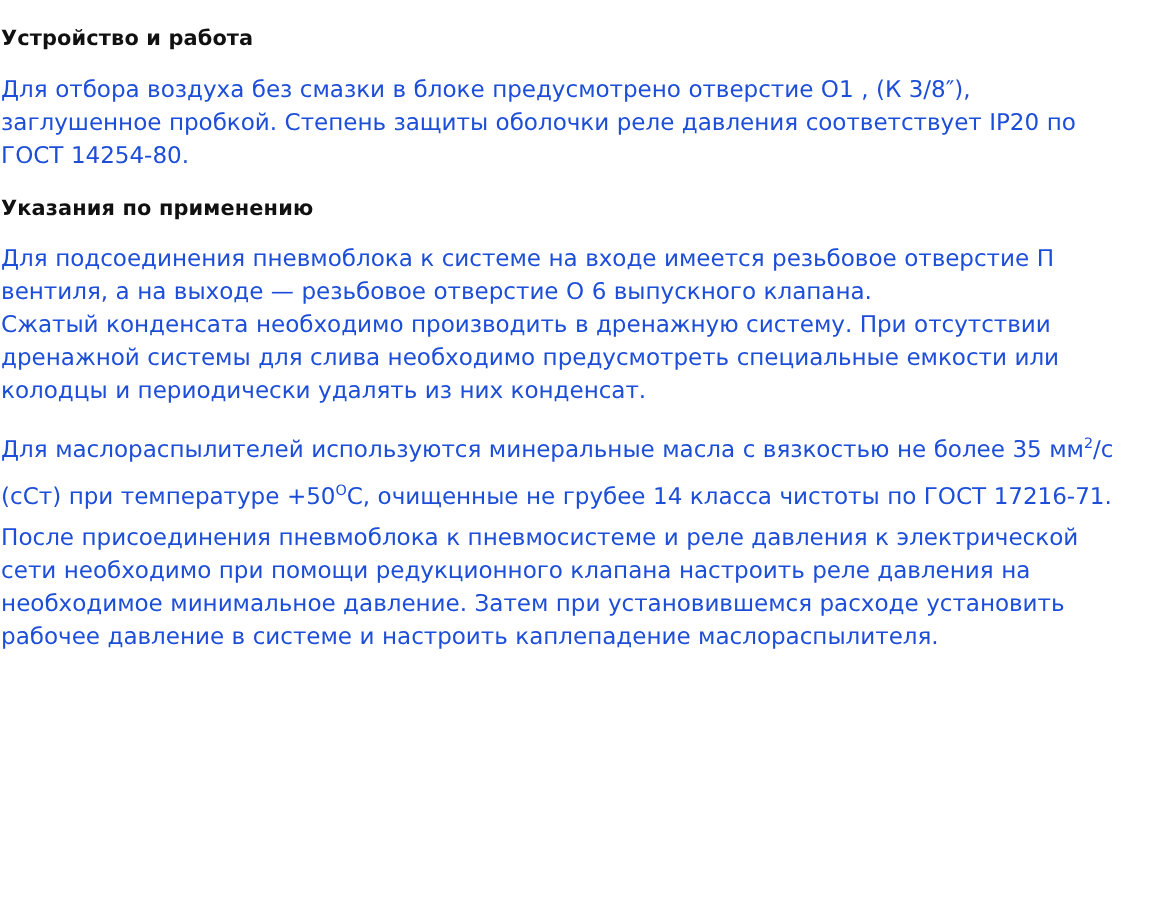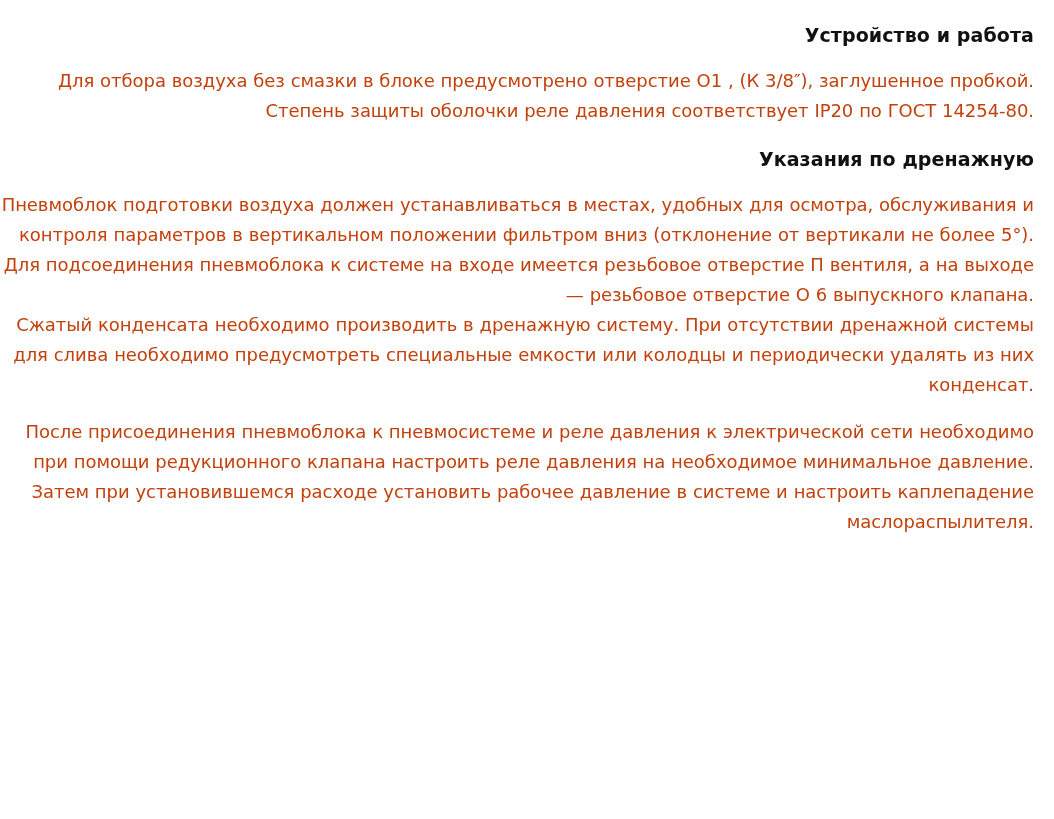--- a/index.html
+++ b/index.html
@@ -15,39 +15,38 @@
     font-family: "DejaVu Sans", "Liberation Sans", sans-serif;
     color: #1a1a1a;
     -webkit-font-smoothing: antialiased;
   }
   .page {
     box-sizing: border-box;
     width: 1054px;
     height: 819px;
     padding: 24px 20px 0 1px;
     background: #ffffff;
-    text-align: right;
   }
 
   h2.section-heading {
     font-size: 19px;
     font-weight: bold;
     line-height: 1.25;
     color: #111111;
     margin: 0 0 18px 0;
     letter-spacing: 0.1px;
   }
   h2.section-heading.spaced-top {
     margin-top: 22px;
   }
 
   p.body-text {
-    font-size: 18px;
+    font-size: 21px;
     line-height: 30px;
-    color: #c2410c;
+    color: #1d4ed8;
     margin: 0;
     letter-spacing: -0.05px;
     word-spacing: 0.2px;
   }
   p.body-text.gap-below {
     margin-bottom: 17px;
   }
   p.body-text.loose {
     line-height: 43px;
   }
@@ -60,27 +59,27 @@
 </style>
 </head>
 <body>
 
 <div class="page">
 
   <h2 class="section-heading">Устройство и работа</h2>
 
   <p class="body-text gap-below">Для отбора воздуха без смазки в блоке предусмотрено отверстие О1 , (К 3/8″), заглушенное пробкой. Степень защиты оболочки реле давления соответствует IP20 по ГОСТ 14254-80.</p>
 
-  <h2 class="section-heading spaced-top">Указания по дренажную</h2>
+  <h2 class="section-heading spaced-top">Указания по применению</h2>
 
 
-  <p class="body-text">Пневмоблок подготовки воздуха должен устанавливаться в местах, удобных для осмотра, обслуживания и контроля параметров в вертикальном положении фильтром вниз (отклонение от вертикали не более 5°).</p>
 
   <p class="body-text">Для подсоединения пневмоблока к системе на входе имеется резьбовое отверстие П вентиля, а на выходе — резьбовое отверстие О 6 выпускного клапана.</p>
 
 
   <p class="body-text gap-below">Сжатый конденсата необходимо производить в дренажную систему. При отсутствии дренажной системы для слива необходимо предусмотреть специальные емкости или колодцы и периодически удалять из них конденсат.</p>
 
+  <p class="body-text loose"><span>Для маслораспылителей используются минеральные масла с вязкостью не более 35 мм</span><sup>2</sup><span>/с (сСт) при температуре +50</span><sup>О</sup><span>С, очищенные не грубее 14 класса чистоты по ГОСТ 17216-71.</span></p>
 
 
   <p class="body-text">После присоединения пневмоблока к пневмосистеме и реле давления к электрической сети необходимо при помощи редукционного клапана настроить реле давления на необходимое минимальное давление. Затем при установившемся расходе установить рабочее давление в системе и настроить каплепадение маслораспылителя.</p>
 
 </div>
 
 </body></html>

